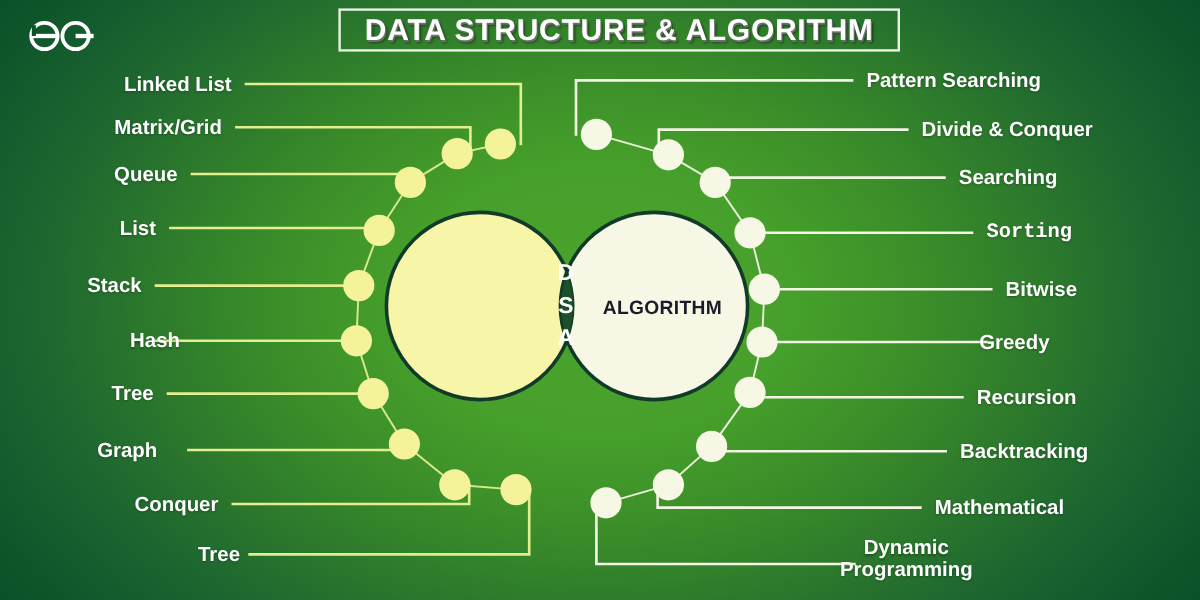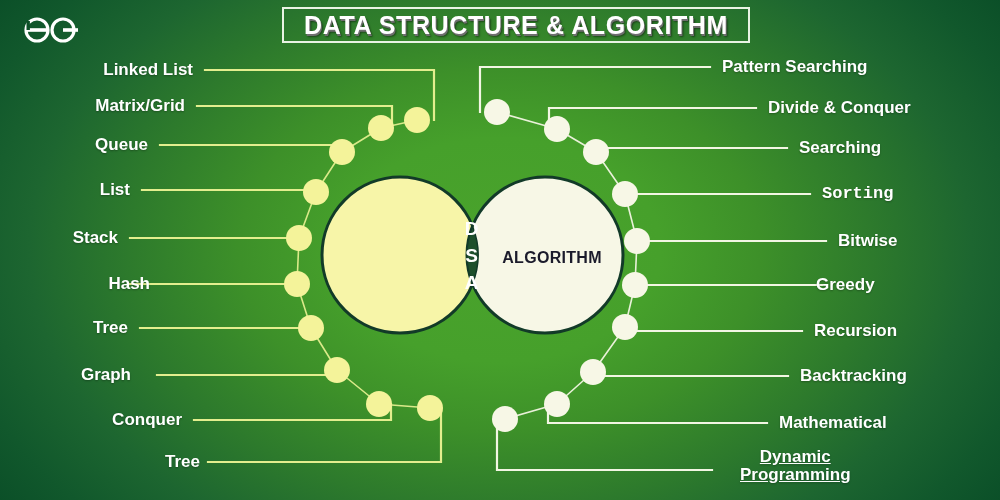--- a/index.html
+++ b/index.html
@@ -194,19 +194,19 @@
       </div>
       <div class="lbl right" style="left: 814px; top: 331px;">
         <div>Recursion</div>
       </div>
       <div class="lbl right" style="left: 800px; top: 376px;">
         <div>Backtracking</div>
       </div>
       <div class="lbl right" style="left: 779px; top: 423px;">
         <div>Mathematical</div>
       </div>
-      <div class="lbl right two" style="left: 740px; top: 466px; text-decoration: underline;">
+      <div class="lbl right two" style="left: 700px; top: 466px;">
         <div>Dynamic</div>
         <div>Programming</div>
       </div>
     </div>
 
 </div>
 
 </body></html>

